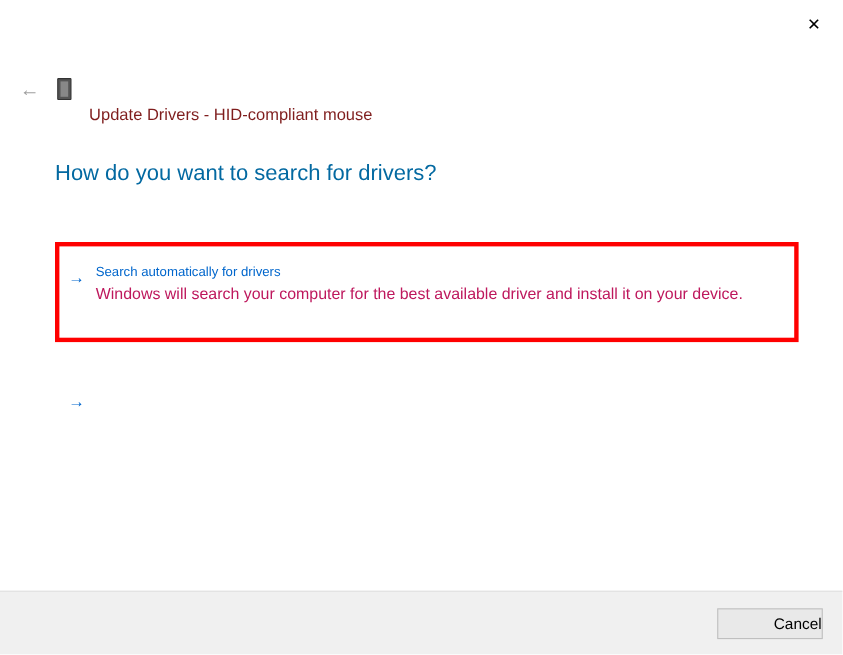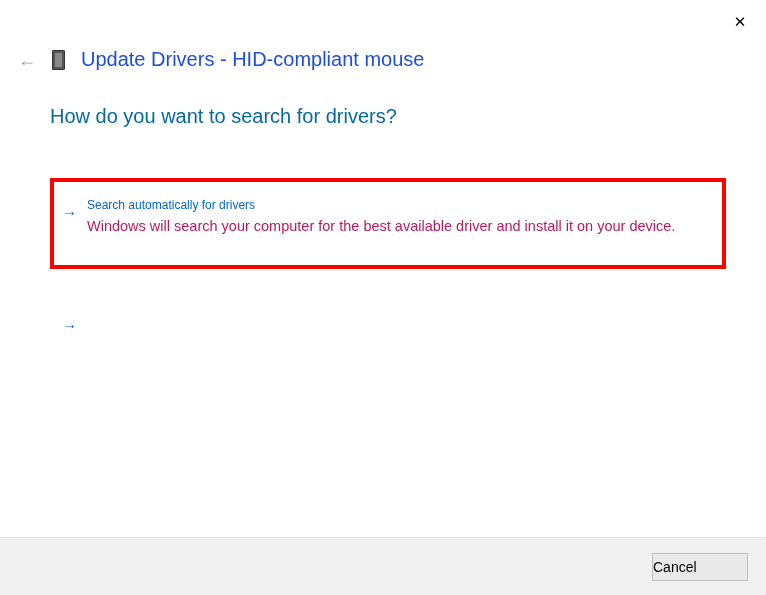--- a/index.html
+++ b/index.html
@@ -51,23 +51,24 @@
       border-radius: 1px;
       display: inline-block;
     }
     .device-icon::after{
       content:"";
       position:absolute;
       left:2px; right:2px; top:2px; bottom:2px;
       background:#888;
     }
     .header-title {
-      font-size: 20px;
-      color: #1d4ed8;
+      font-size: 15px;
+      color: #7f1d1d;
       font-weight: 400;
+      margin-top: 48px;
     }
     .content {
       padding-left: 50px;
       padding-right: 40px;
       padding-top: 34px;
     }
     .question {
       color: #0369a1;
       font-size: 20px;
       font-weight: 400;
@@ -119,21 +120,21 @@
       padding-right: 18px;
     }
     .cancel-btn {
       background: #e9e9e9;
       border: 1px solid #bfbfbf;
       padding: 5px 0;
       width: 96px;
       font-size: 14px;
       font-family: inherit;
       cursor: pointer;
-      text-align: left;
+      text-align: right;
     }
   </style>
 </head>
 <body>
 
 <div class="titlebar">
   <div class="close-btn">
     <span>✕</span>
   </div>
 </div>

